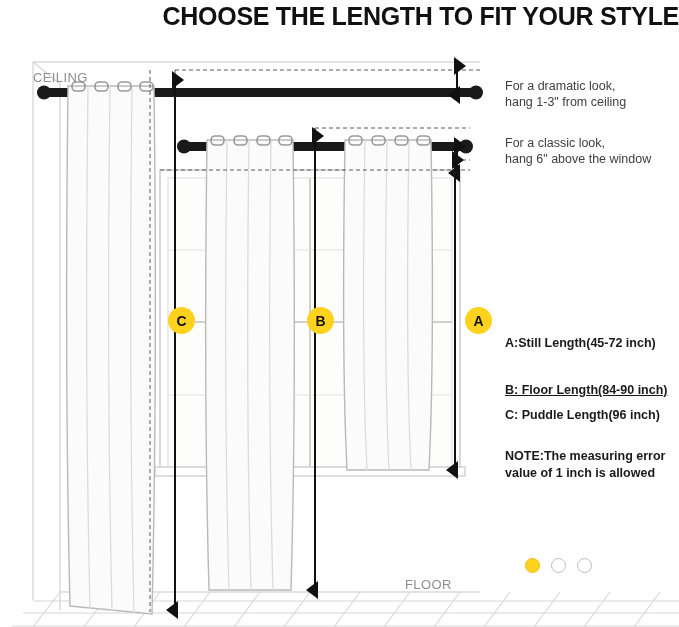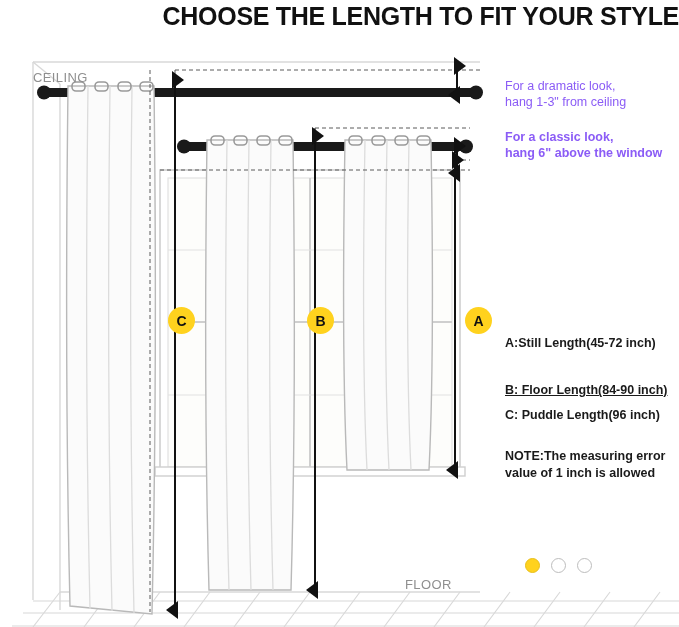--- a/index.html
+++ b/index.html
@@ -34,21 +34,21 @@
   }
   .svg-layer {
     position: absolute;
     left: 0;
     top: 0;
   }
   .anno {
     position: absolute;
     font-size: 12.5px;
     line-height: 16px;
-    color: #8b5cf6;
+    color: #404040;
   }
   .label-ceiling {
     position: absolute;
     left: 33px;
     top: 46px;
     font-size: 13px;
     color: #8f8f8f;
     letter-spacing: 0.4px;
     margin-top: 24px;
   }
@@ -107,21 +107,21 @@
     border-radius: 50%;
     border: 1px solid #bdbdbd;
     background: #ffffff;
     box-sizing: border-box;
   }
   .dot.active {
     background: #ffd21e;
     border-color: #e8bf1a;
   }
   .top-anno-1 { left: 505px; top: 78px; }
-  .top-anno-2 { left: 505px; top: 129px; font-weight: bold; }
+  .top-anno-2 { left: 505px; top: 135px; }
 </style>
 </head>
 <body>
 
 <div id="stage">
 
   <div id="title">CHOOSE THE LENGTH TO FIT YOUR STYLE</div>
 
   <svg class="svg-layer" width="679" height="627" viewBox="0 0 679 627">
 

